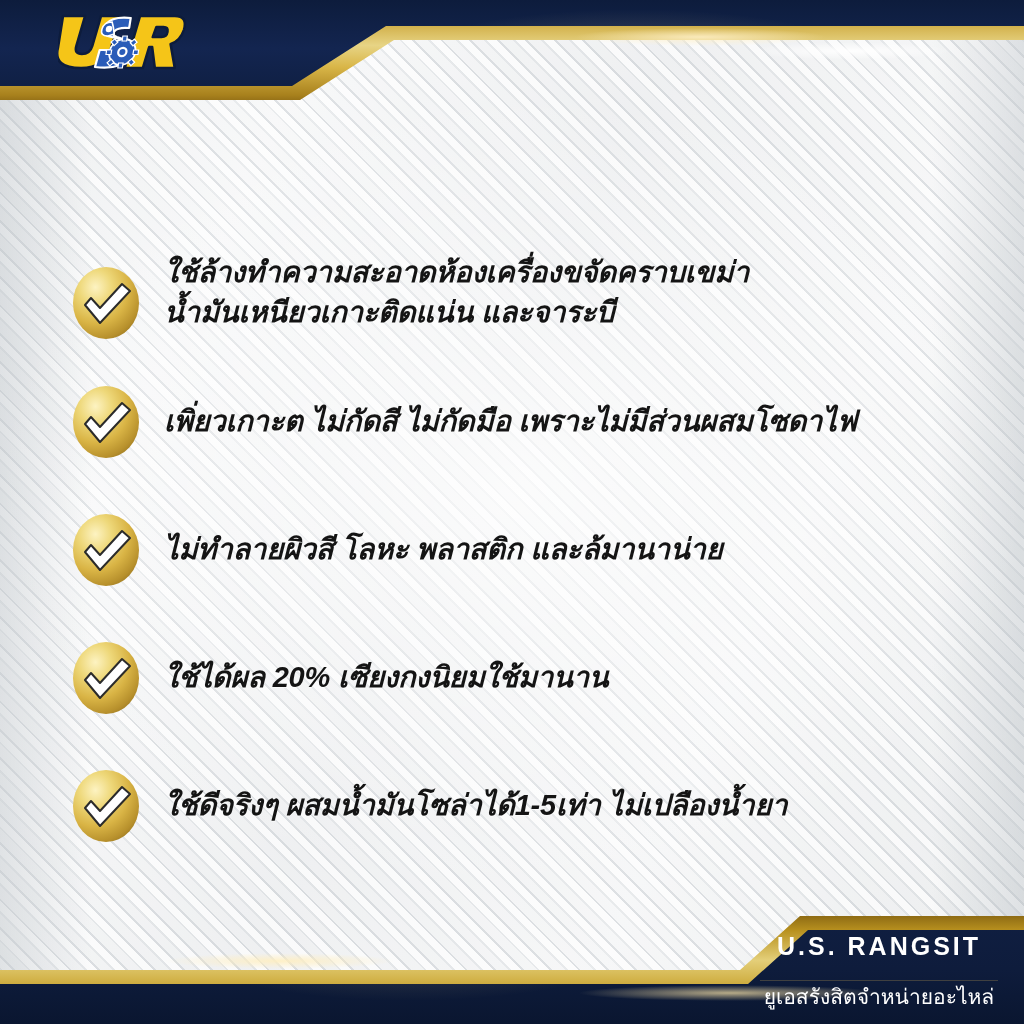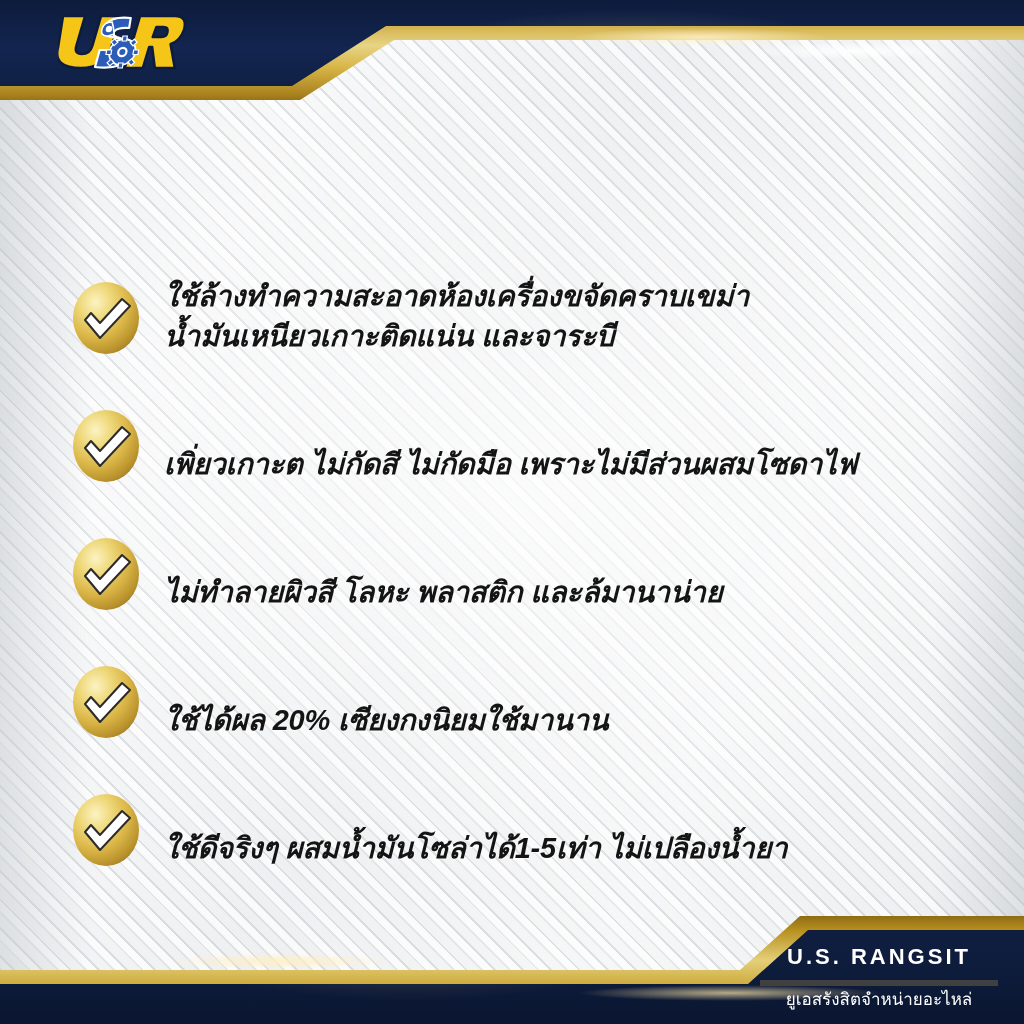--- a/index.html
+++ b/index.html
@@ -130,46 +130,46 @@
 
   .brand {
     position: absolute;
     right: 26px;
     bottom: 14px;
     text-align: center;
     color: #ffffff;
     width: 238px;
   }
   .brand-name {
-    font-size: 22px;
+    font-size: 25px;
     font-weight: bold;
     letter-spacing: 3.0px;
     line-height: 1.05;
     white-space: nowrap;
-    padding-bottom: 12px;
-    border-bottom: 6px solid #404040;
+    padding-bottom: 21px;
+    border-bottom: 1px solid #404040;
   }
   .brand-sub {
-    font-size: 17px;
+    font-size: 21px;
     line-height: 1.25;
     padding-top: 3px;
     white-space: nowrap;
   }
 
   
   .bullets {
     position: absolute;
     top: 228px;
     left: 70px;
     width: 900px;
   }
   .bullet-row {
     position: relative;
     display: flex;
-    align-items: flex-end;
+    align-items: center;
     height: 128px;
   }
   .check-badge {
     position: relative;
     flex: 0 0 auto;
     width: 72px;
     height: 76px;
     margin-top: 4px;
   }
   .badge-text {

